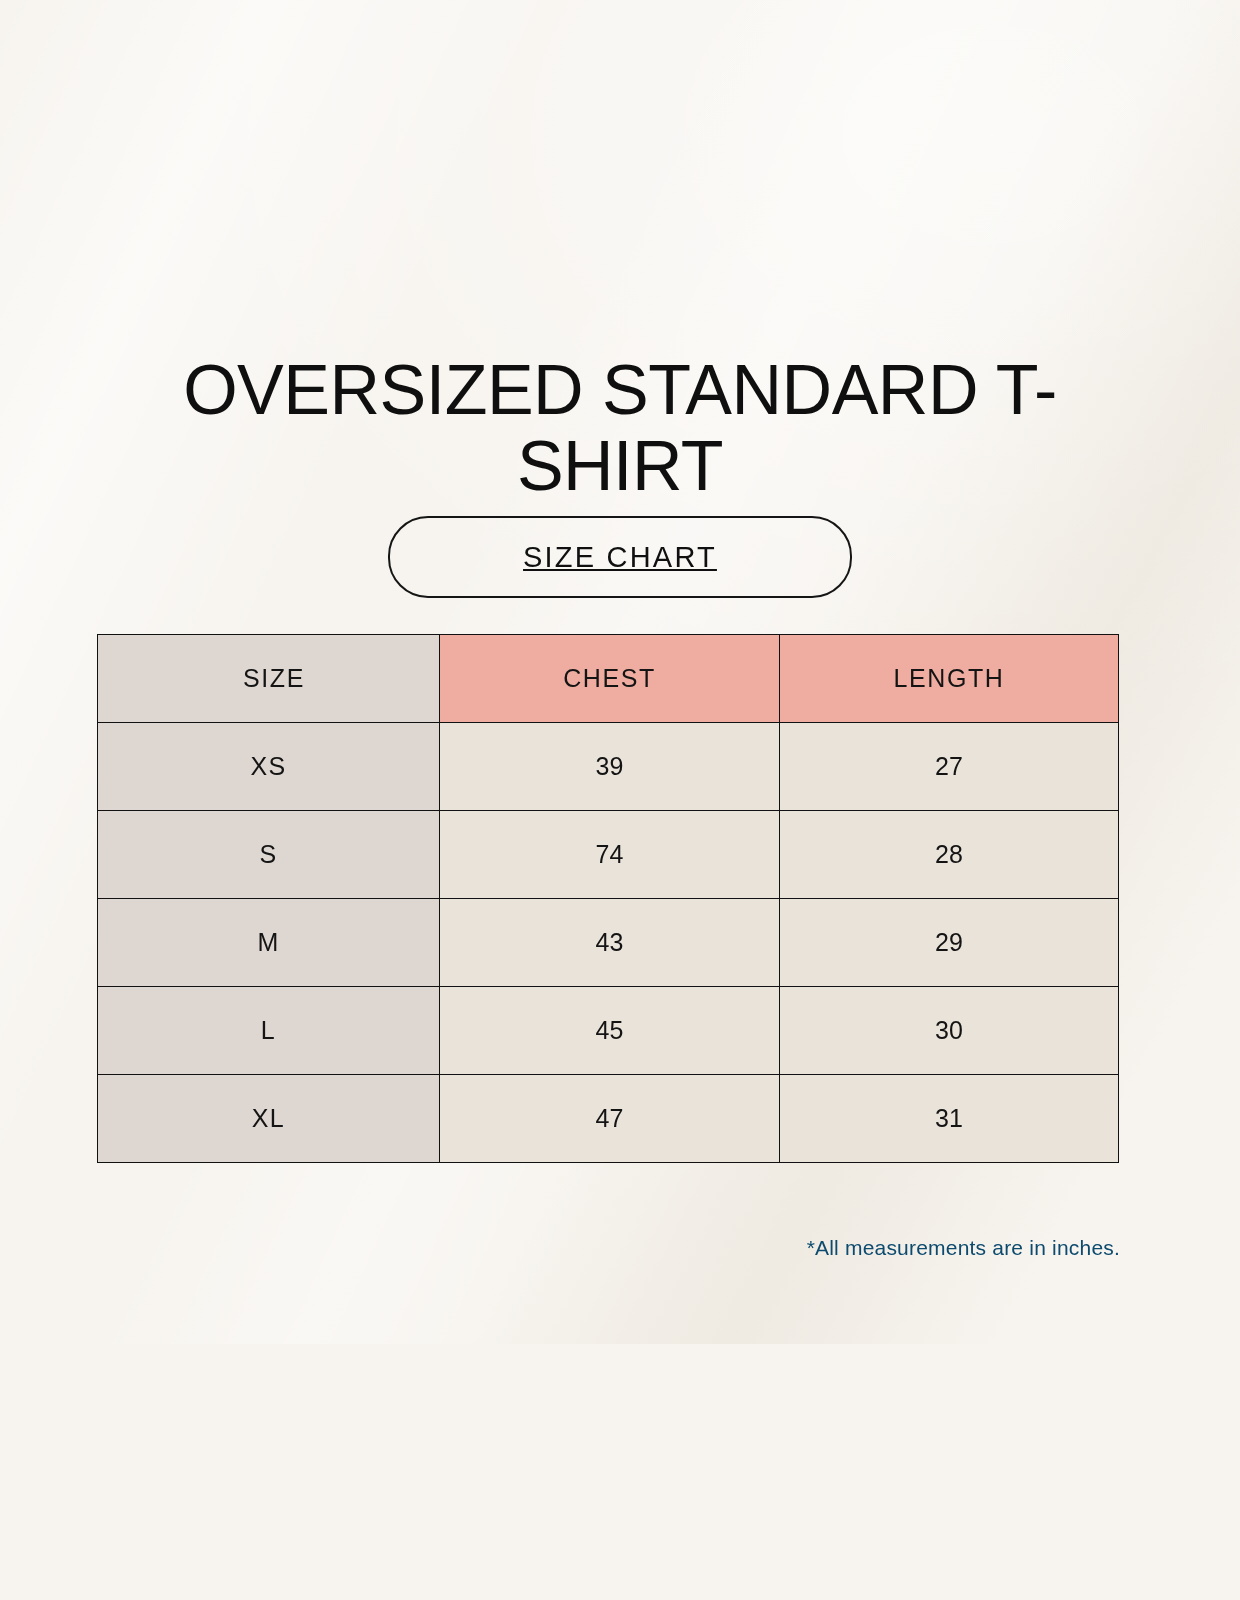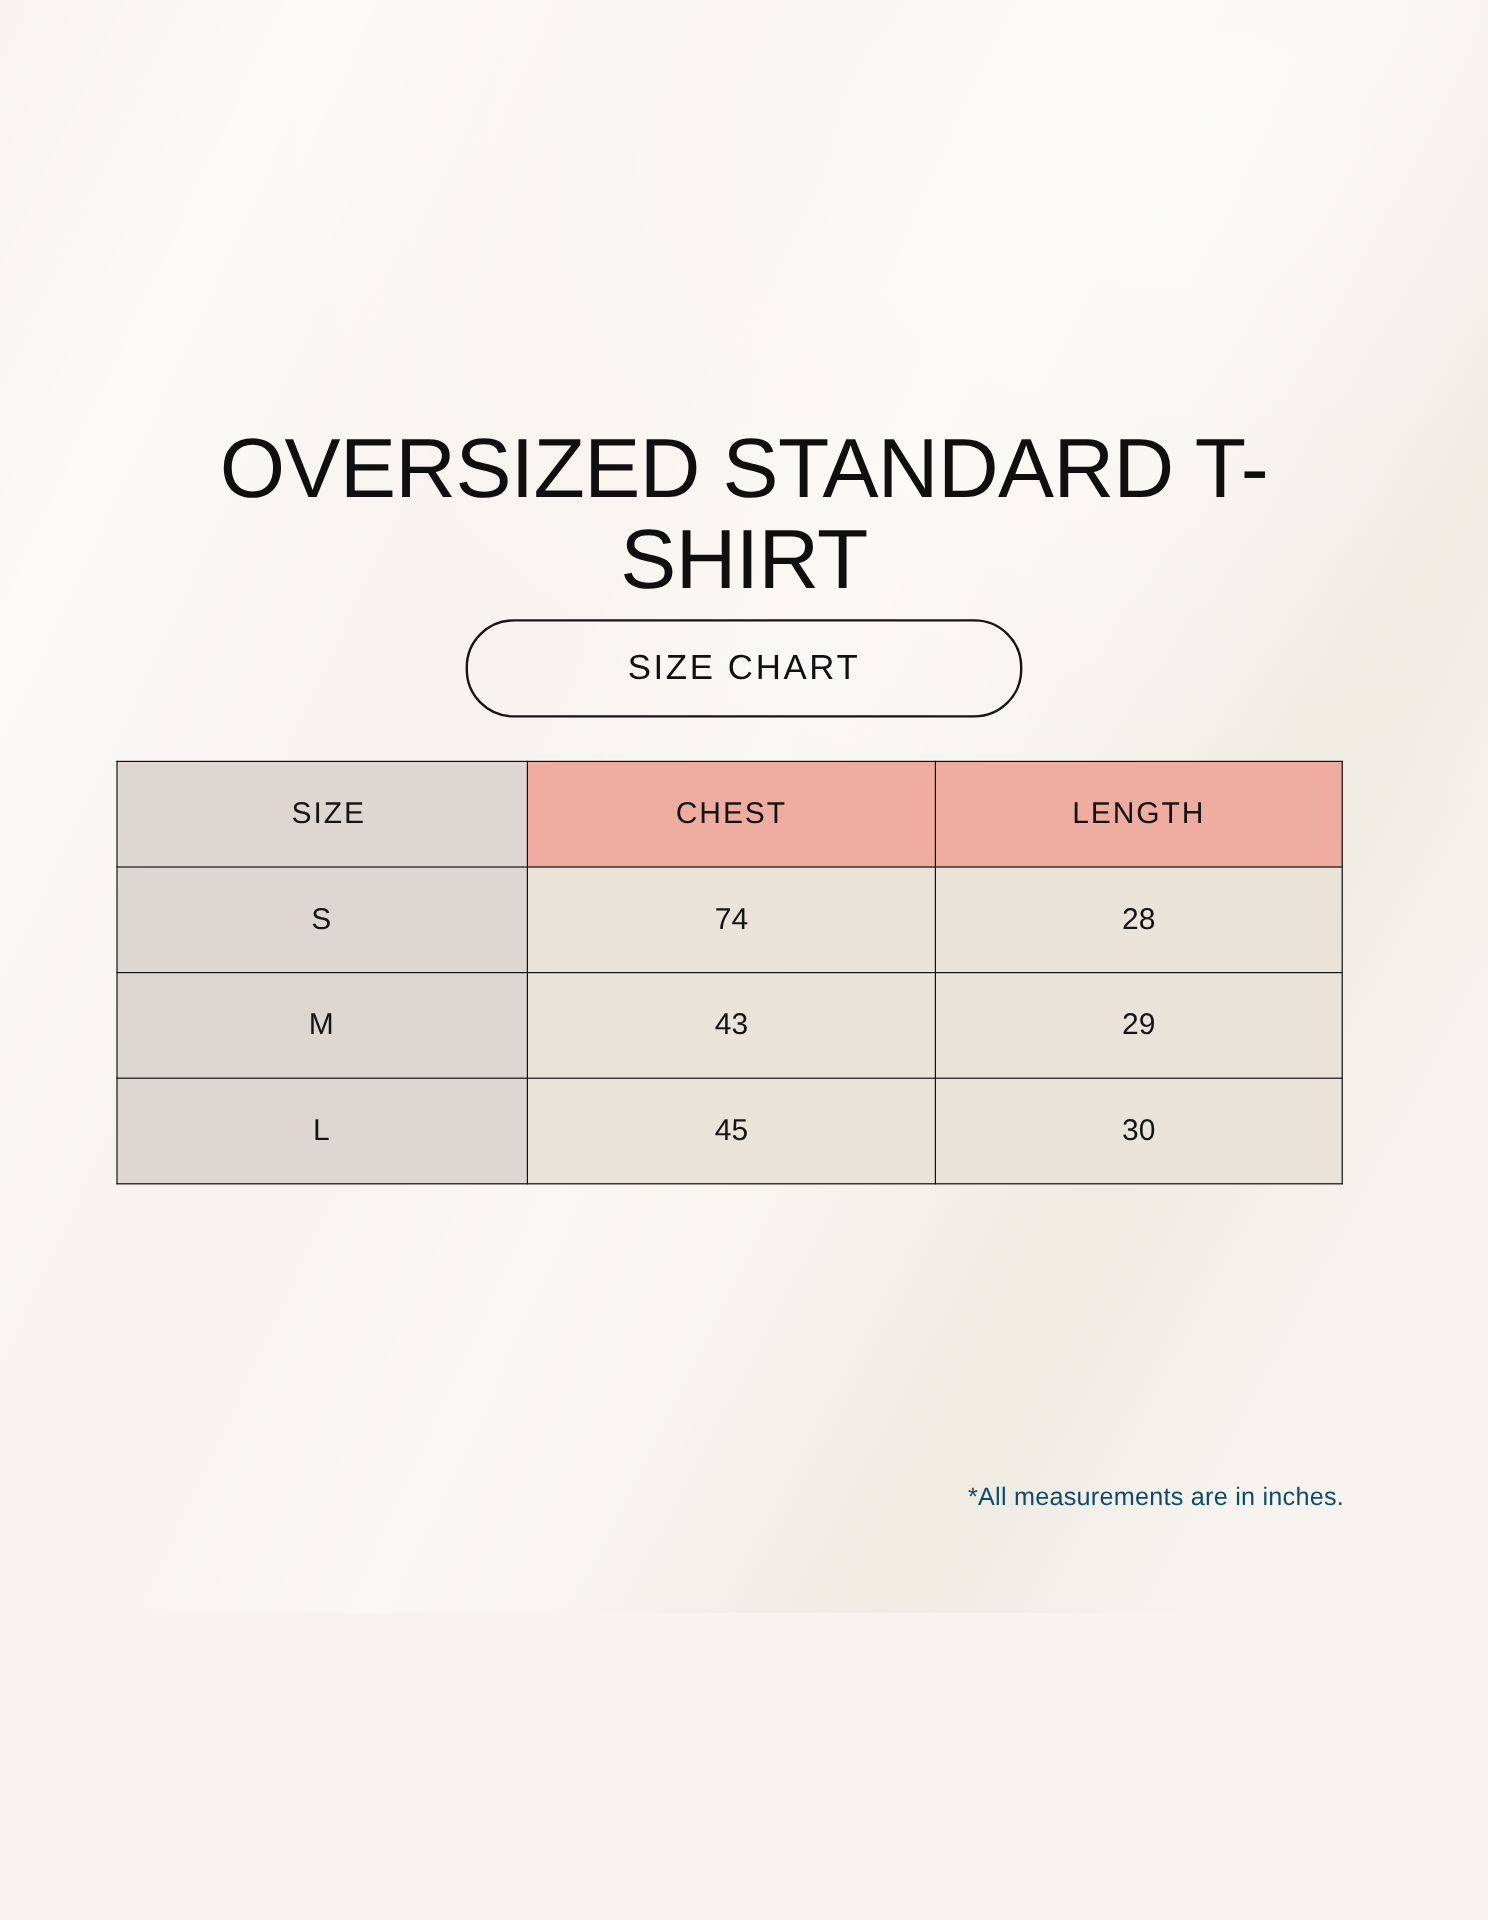--- a/index.html
+++ b/index.html
@@ -59,20 +59,21 @@
     display: flex;
     align-items: center;
     justify-content: center;
     background: transparent;
   }
   .pill span {
     font-size: 29px;
     letter-spacing: 2.2px;
     font-weight: 400;
     color: #101010;
+    text-decoration: underline;
   }
   table.size-table {
     position: absolute;
     left: 97px;
     top: 634px;
     width: 1021px;
     border-collapse: collapse;
     table-layout: fixed;
   }
   table.size-table th,
@@ -142,31 +143,41 @@
     </colgroup>
     <thead>
       <tr>
         <th class="head-size">SIZE</th>
         <th class="head-meas">CHEST</th>
         <th class="head-meas">LENGTH</th>
       </tr>
     </thead>
     <tbody>
       <tr>
+        <td class="cell-size">XS</td>
+        <td class="cell-val">39</td>
+        <td class="cell-val">27</td>
+      </tr>
+      <tr>
         <td class="cell-size">S</td>
         <td class="cell-val">74</td>
         <td class="cell-val">28</td>
       </tr>
       <tr>
         <td class="cell-size">M</td>
         <td class="cell-val">43</td>
         <td class="cell-val">29</td>
       </tr>
       <tr>
         <td class="cell-size">L</td>
         <td class="cell-val">45</td>
         <td class="cell-val">30</td>
       </tr>
+      <tr>
+        <td class="cell-size">XL</td>
+        <td class="cell-val">47</td>
+        <td class="cell-val">31</td>
+      </tr>
     </tbody>
   </table>
 
   <div class="footnote">*All measurements are in inches.</div>
 </div>
 
 </body></html>

